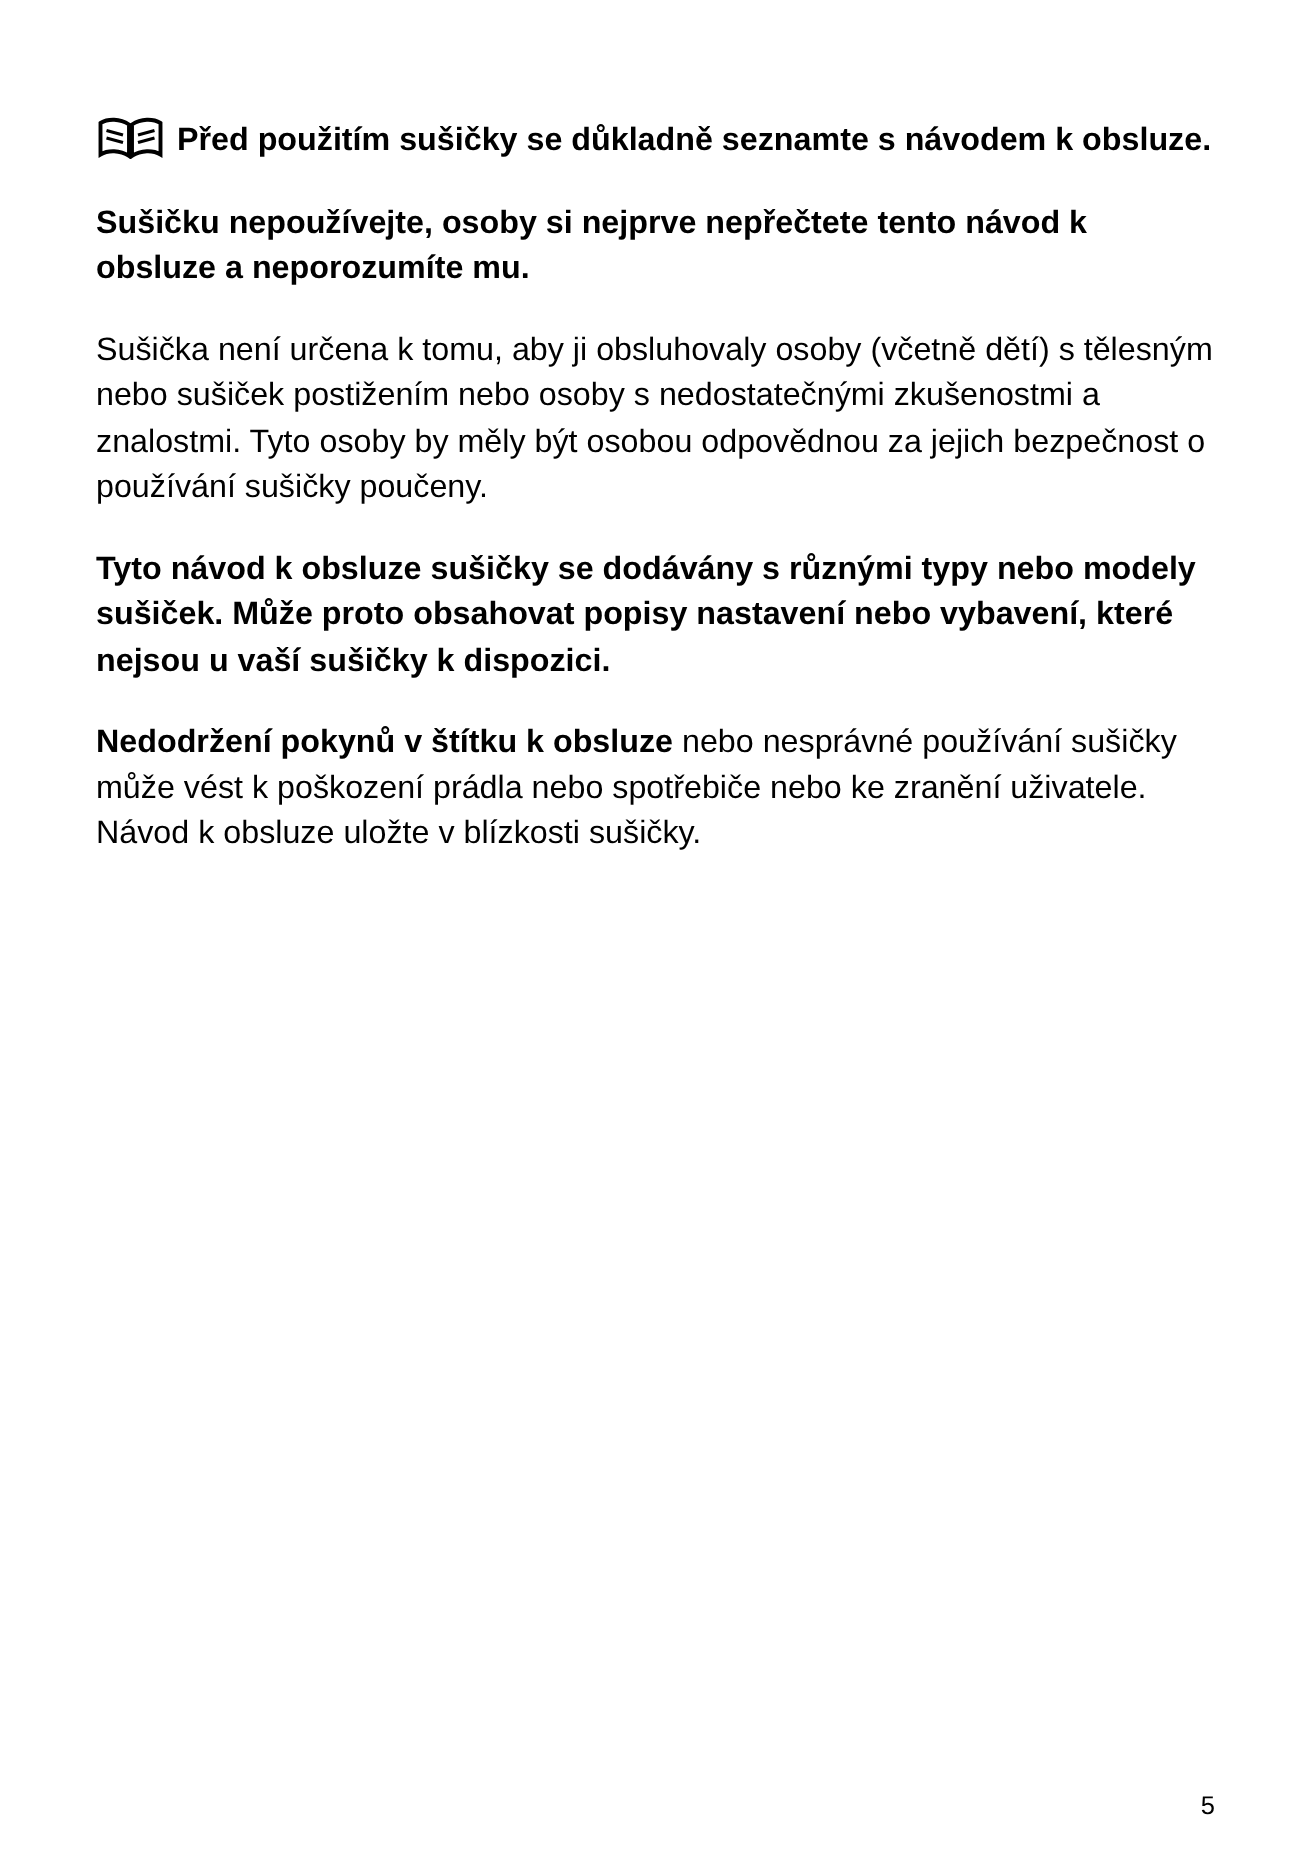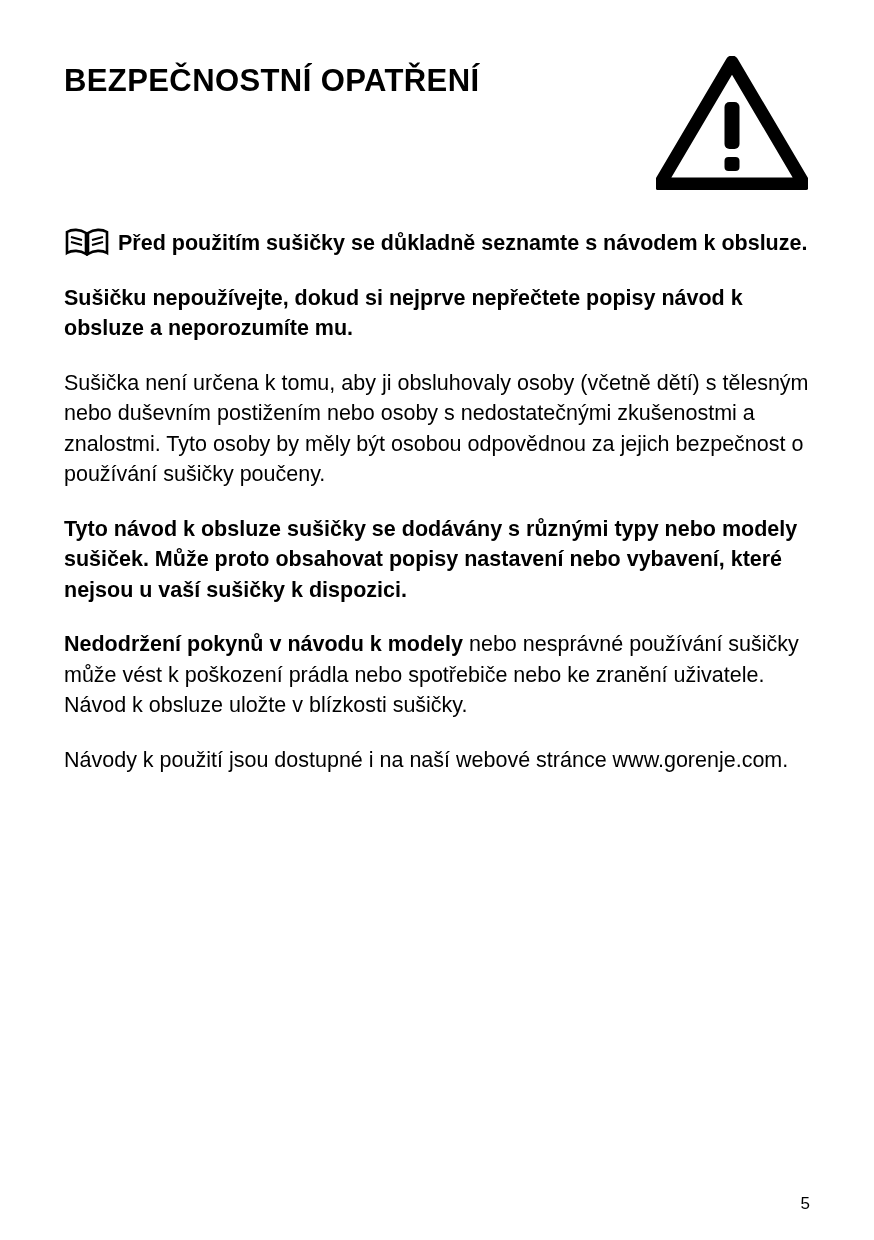--- a/index.html
+++ b/index.html
@@ -74,51 +74,39 @@
     bottom: 28px;
     font-size: 17px;
     line-height: 1;
   }
 </style>
 </head>
 <body>
 
 <div class="page">
 
-  <div class="header-row">
-    <h1 class="doc-title">BEZPEČNOSTNÍ OPATŘENÍ</h1>
-
-    <span class="warning-icon">
-      <svg viewBox="0 0 152 134" width="152" height="134" aria-hidden="true">
-        <path d="M76 6 L148 128 L4 128 Z" fill="none" stroke="#000000" stroke-width="13" stroke-linejoin="round"></path>
-        <rect x="68.5" y="46" width="15" height="47" rx="5" fill="#000000"></rect>
-        <rect x="68.5" y="101" width="15" height="14" rx="4" fill="#000000"></rect>
-      </svg>
-    </span>
-  </div>
 
   <div class="body-block">
 
     <p class="first-para">
       <span class="book-icon">
         <svg viewBox="0 0 46 28" width="46" height="28" aria-hidden="true">
           <path d="M3 4 C8 1 16 1 22 5 L22 26 C16 22 8 22 3 25 Z" fill="none" stroke="#000000" stroke-width="2.6"></path>
           <path d="M43 4 C38 1 30 1 24 5 L24 26 C30 22 38 22 43 25 Z" fill="none" stroke="#000000" stroke-width="2.6"></path>
           <path d="M7 9 L18 12 M7 14 L18 17 M28 12 L39 9 M28 17 L39 14" stroke="#000000" stroke-width="2.2" fill="none"></path>
         </svg>
       </span><span>Před použitím sušičky se důkladně seznamte s návodem k obsluze.</span>
     </p>
 
-    <p class="bold">Sušičku nepoužívejte, dokud si nejprve nepřečtete popisy návod k obsluze a neporozumíte mu.</p>
+    <p class="bold">Sušičku nepoužívejte, osoby si nejprve nepřečtete tento návod k obsluze a neporozumíte mu.</p>
 
-    <p>Sušička není určena k tomu, aby ji obsluhovaly osoby (včetně dětí) s tělesným nebo duševním postižením nebo osoby s nedostatečnými zkušenostmi a znalostmi. Tyto osoby by měly být osobou odpovědnou za jejich bezpečnost o používání sušičky poučeny.</p>
+    <p>Sušička není určena k tomu, aby ji obsluhovaly osoby (včetně dětí) s tělesným nebo sušiček postižením nebo osoby s nedostatečnými zkušenostmi a znalostmi. Tyto osoby by měly být osobou odpovědnou za jejich bezpečnost o používání sušičky poučeny.</p>
 
     <p class="bold">Tyto návod k obsluze sušičky se dodávány s různými typy nebo modely sušiček. Může proto obsahovat popisy nastavení nebo vybavení, které nejsou u vaší sušičky k dispozici.</p>
 
 
-    <p><span class="lead-in">Nedodržení pokynů v návodu k modely</span><span> nebo nesprávné používání sušičky může vést k poškození prádla nebo spotřebiče nebo ke zranění uživatele. Návod k obsluze uložte v blízkosti sušičky.</span></p>
+    <p><span class="lead-in">Nedodržení pokynů v štítku k obsluze</span><span> nebo nesprávné používání sušičky může vést k poškození prádla nebo spotřebiče nebo ke zranění uživatele. Návod k obsluze uložte v blízkosti sušičky.</span></p>
 
-    <p>Návody k použití jsou dostupné i na naší webové stránce www.gorenje.com.</p>
 
   </div>
 
   <div class="page-number">5</div>
 </div>
 
 </body></html>

